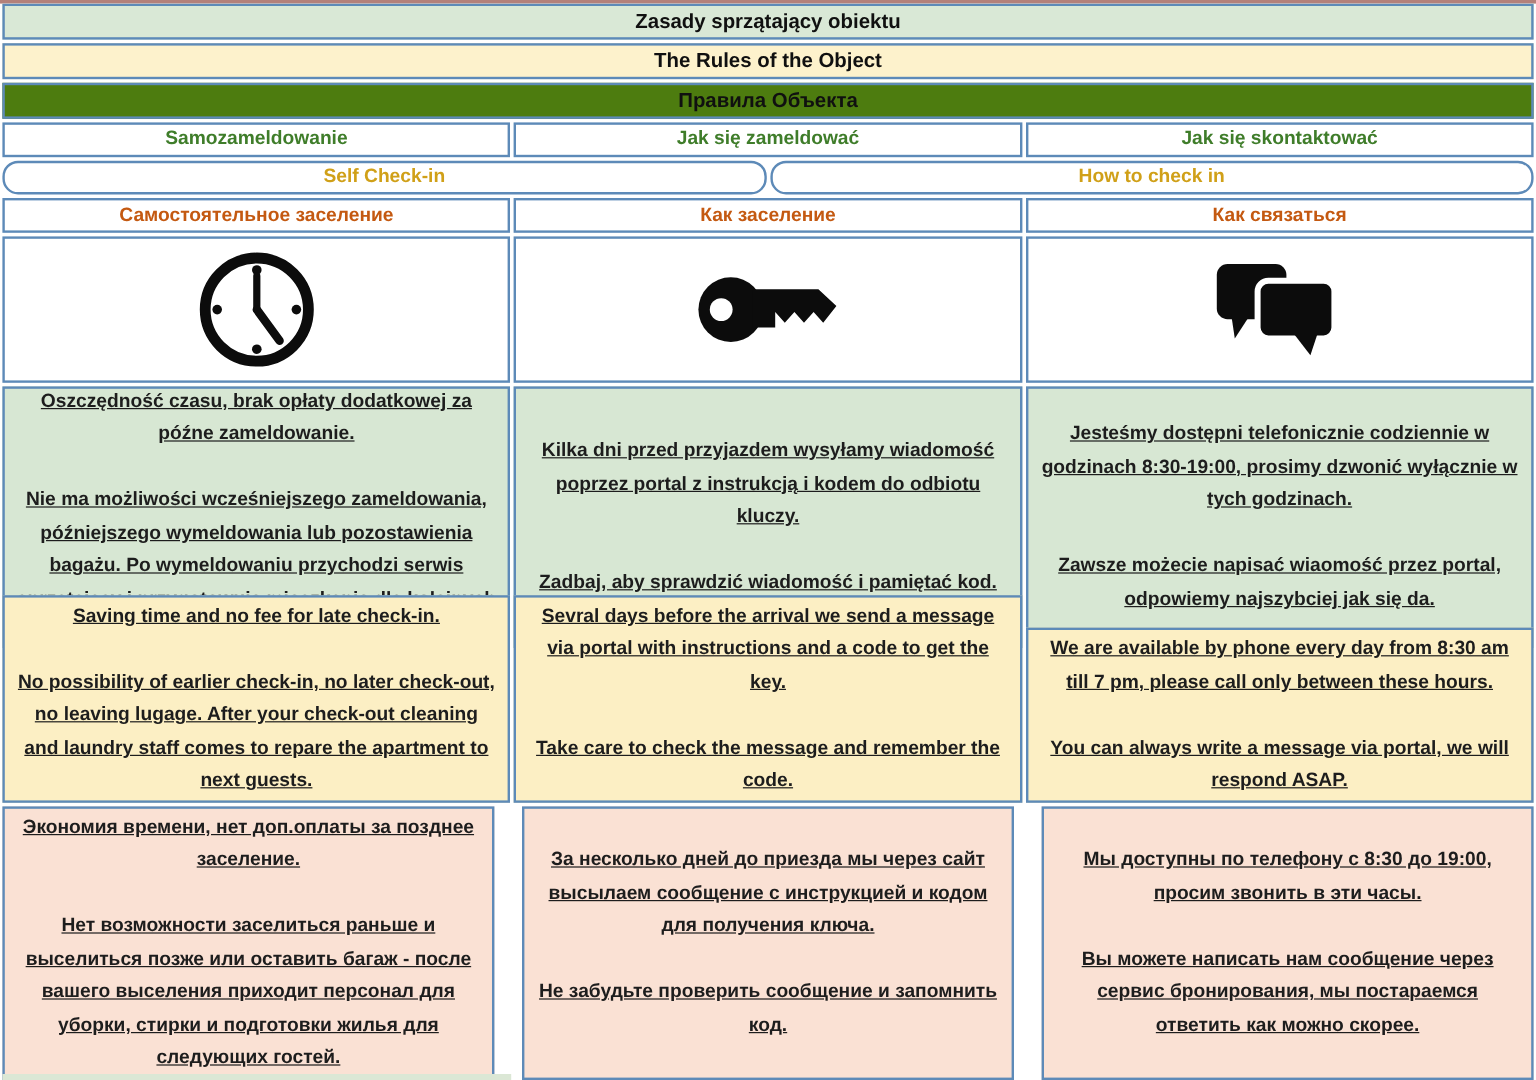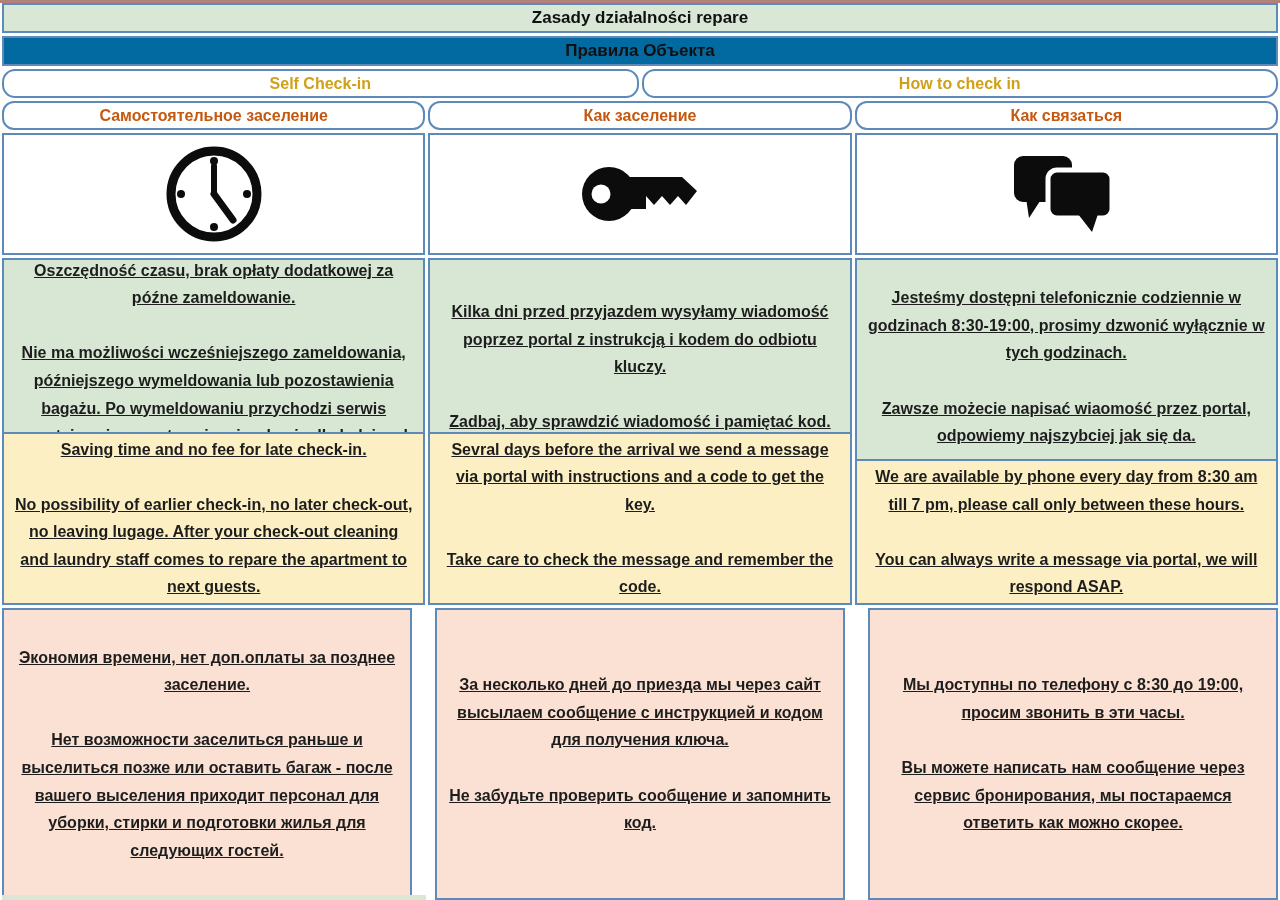--- a/index.html
+++ b/index.html
@@ -27,42 +27,42 @@
     border: 2px solid #5d8ab8;
     display: flex;
     align-items: center;
     justify-content: center;
     font-size: 17px;
     font-weight: 700;
     color: #101010;
   }
   .band-teal  { background: #d9e8d6; }
   .band-cream { background: #fdf2cc; }
-  .band-pink  { background: #0369a1; text-align: right; }
+  .band-pink  { background: #4d7c0f; text-align: right; }
 
   .row {
     display: flex;
     column-gap: 3px;
   }
   .cell {
     box-sizing: border-box;
     flex: 1 1 0;
     border: 2px solid #5d8ab8;
     background: #ffffff;
     display: flex;
     align-items: center;
     justify-content: center;
     text-align: center;
     overflow: hidden;
   }
   .hdr-row { height: 29px; }
   .hdr { font-size: 16px; font-weight: 700; }
   .hdr-green  { color: #3f7d2a; }
   .hdr-gold   { color: #d0a018; border-radius: 13px; }
-  .hdr-orange { color: #c45911; border-radius: 12px; }
+  .hdr-orange { color: #c45911; }
 
   .icons-row { height: 122px; }
 
   .body-row .cell {
     font-size: 16px;
     font-weight: 700;
     line-height: 1.72;
     color: #1d1d1d;
     white-space: pre-line;
     padding: 2px 10px;
@@ -83,23 +83,29 @@
     height: 5px;
     background: #dbe7d5;
     z-index: 2;
   }
 </style>
 </head>
 <body>
 
 <div class="sheet">
 
-  <div class="band band-teal">Zasady działalności repare</div>
+  <div class="band band-teal">Zasady sprzątający obiektu</div>
+  <div class="band band-cream">The Rules of the Object</div>
   <div class="band band-pink">Правила Объекта</div>
 
+  <div class="row hdr-row">
+    <div class="cell hdr hdr-green">Samozameldowanie</div>
+    <div class="cell hdr hdr-green">Jak się zameldować</div>
+    <div class="cell hdr hdr-green">Jak się skontaktować</div>
+  </div>
 
   <div class="row hdr-row">
     <div class="cell hdr hdr-gold">Self Check-in</div>
     <div class="cell hdr hdr-gold">How to check in</div>
   </div>
 
   <div class="row hdr-row">
     <div class="cell hdr hdr-orange">Самостоятельное заселение</div>
     <div class="cell hdr hdr-orange">Как заселение</div>
     <div class="cell hdr hdr-orange">Как связаться</div>

